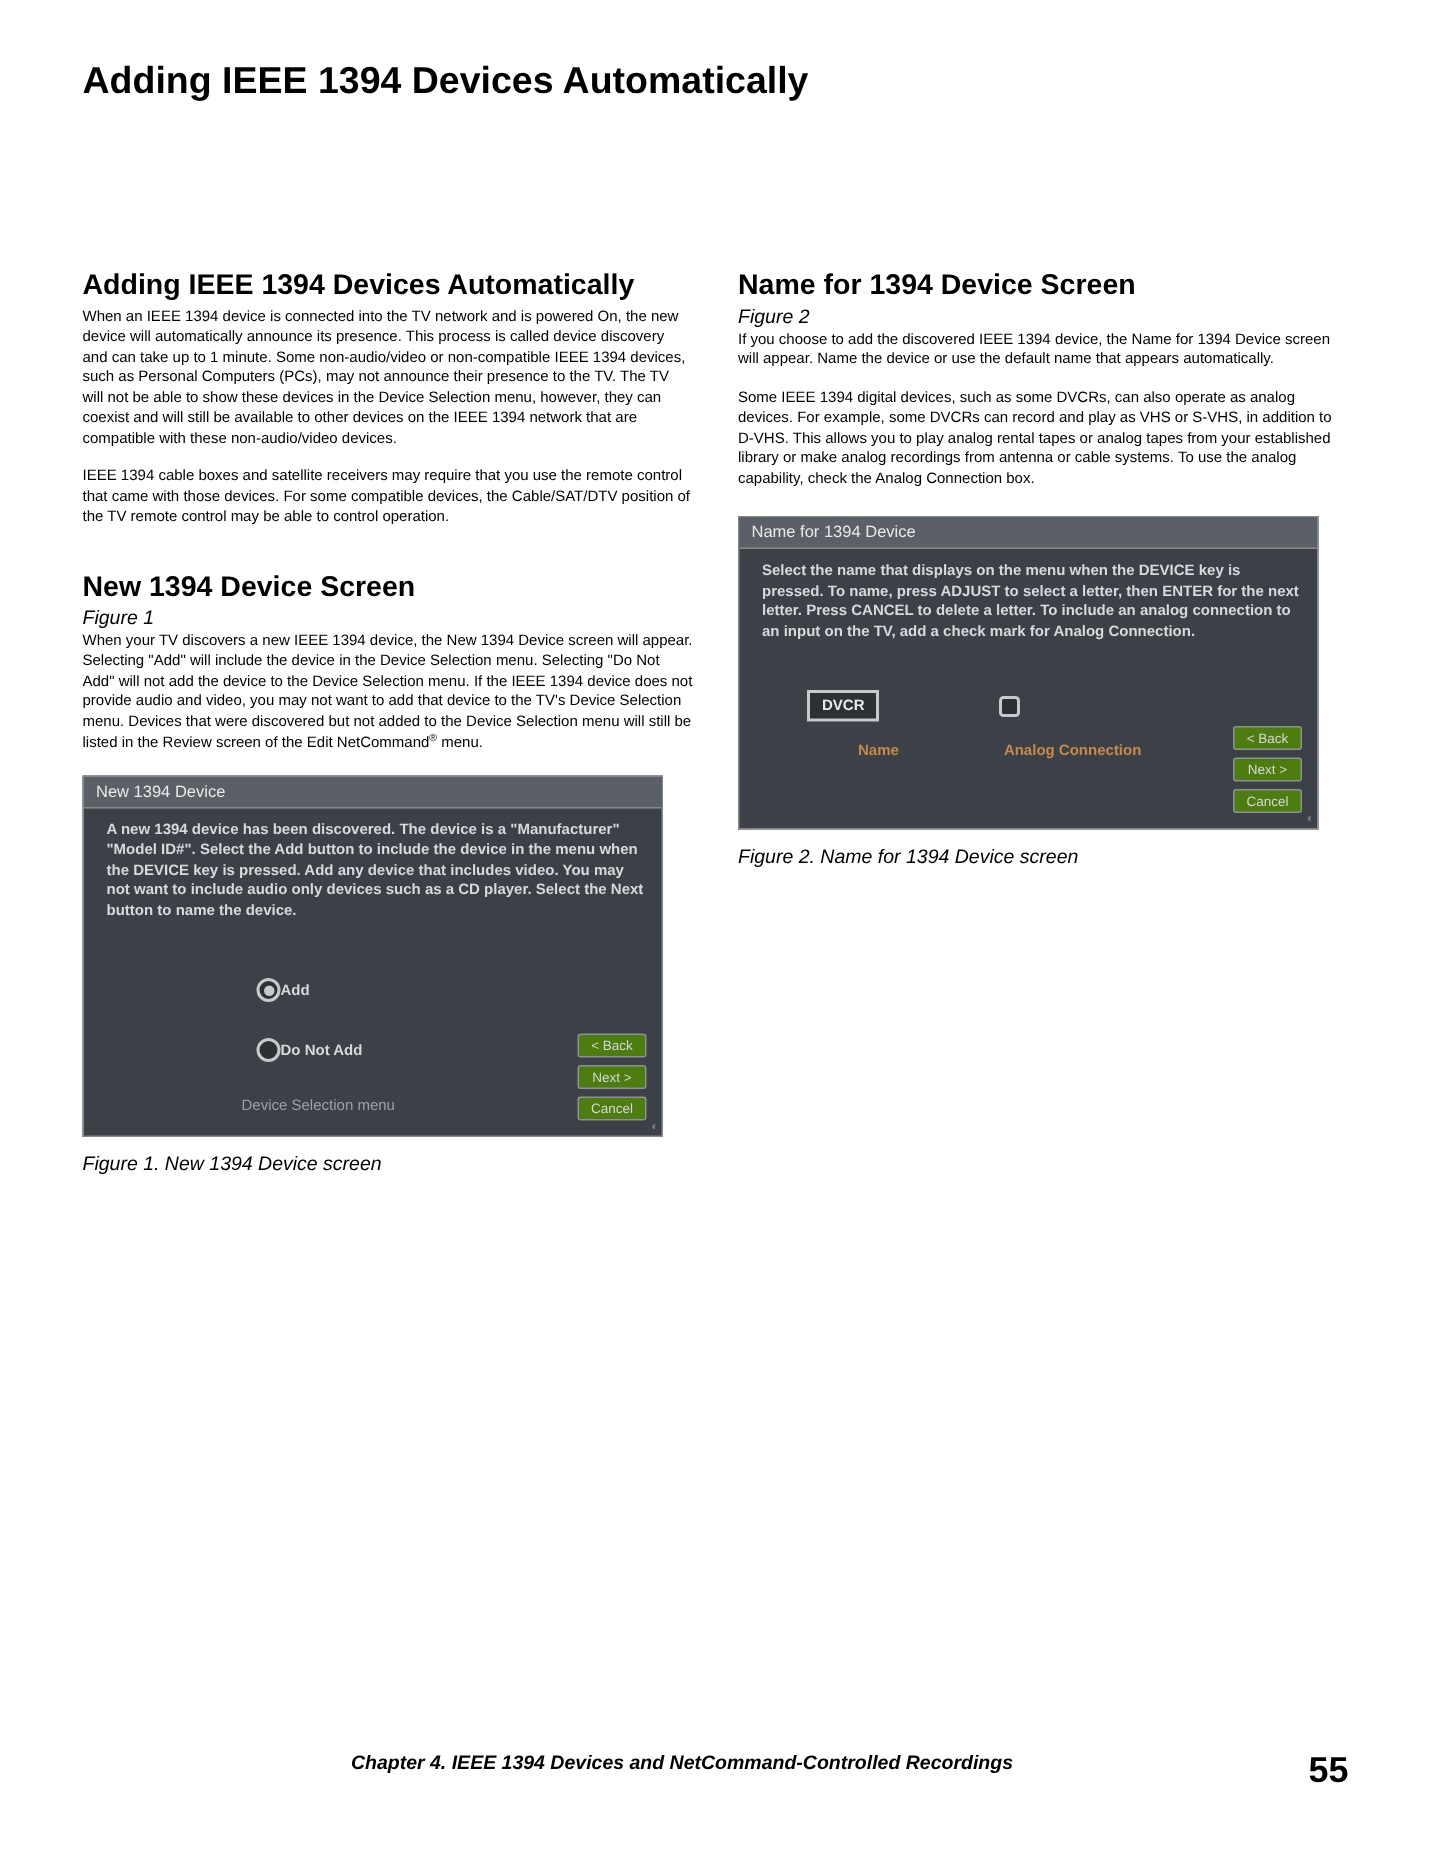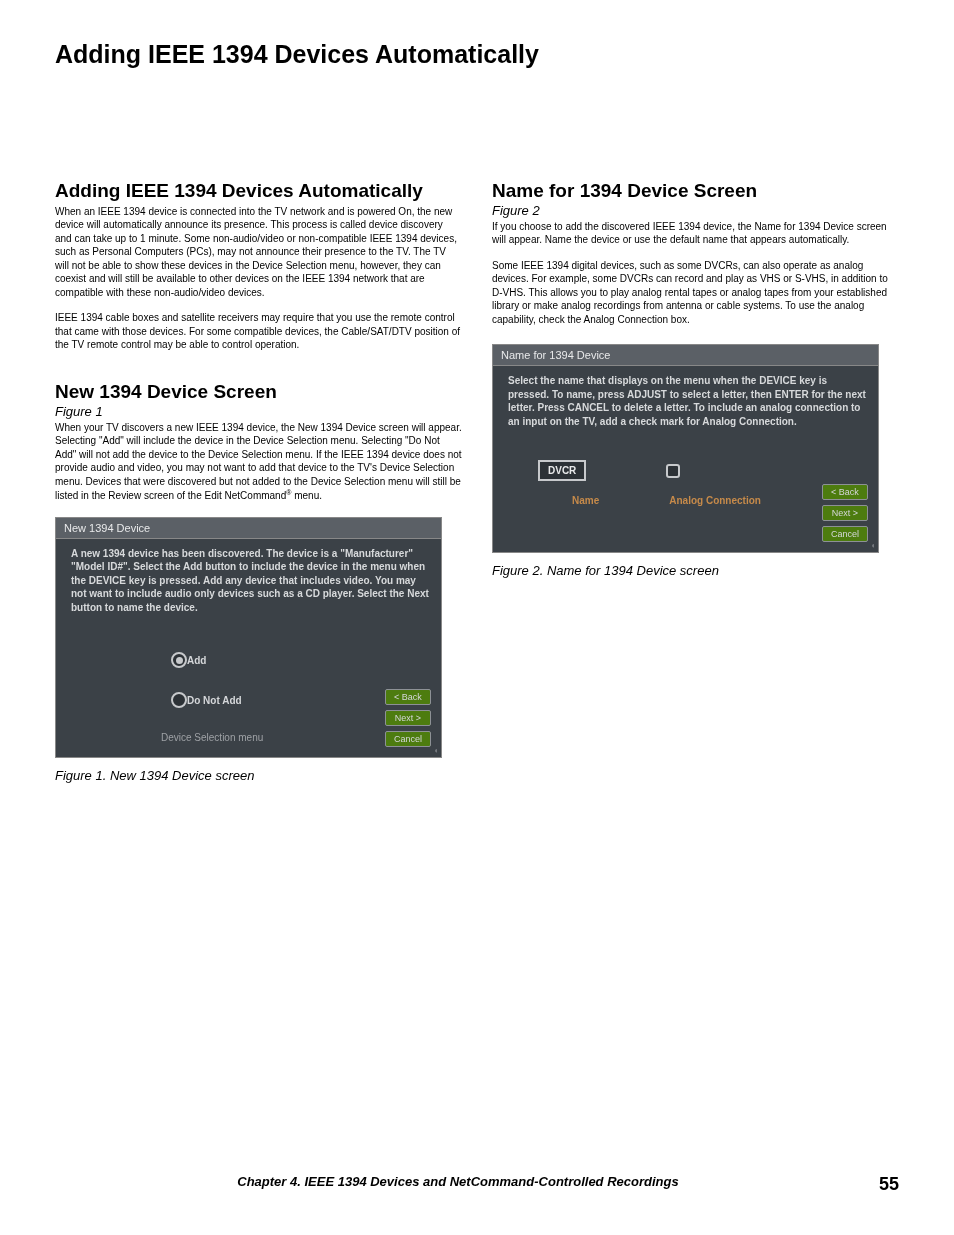--- a/index.html
+++ b/index.html
@@ -173,21 +173,21 @@
     align-items: flex-start;
   }
   .footer-txt {
     font-style: italic;
     font-weight: bold;
     font-size: 13px;
     flex: 1;
     text-align: center;
   }
   .footer-num {
-    font-size: 18px;
+    font-size: 24px;
     font-weight: bold;
     margin-left: 18px;
   }
   sup { font-size: 0.7em; vertical-align: super; }
 </style>
 </head>
 <body>
 
 <div class="page-title">Adding IEEE 1394 Devices Automatically</div>
 

